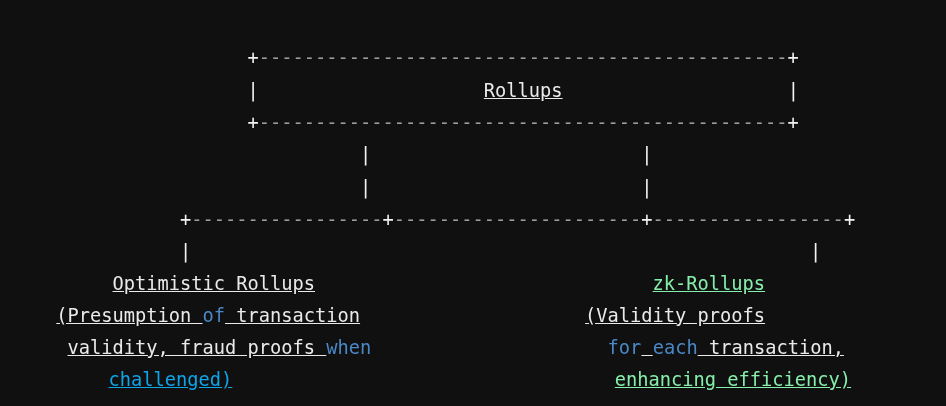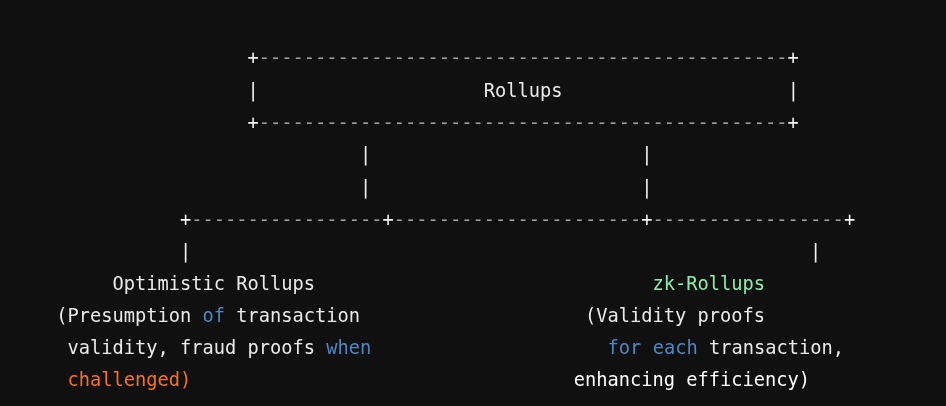--- a/index.html
+++ b/index.html
@@ -35,21 +35,21 @@
     margin: 0;
   }
   .row {
     white-space: pre;
     height: 32.5px;
     display: block;
   }
   .dash  { color: #9d9d9d; }
   .pipe  { color: #f2f2f2; }
   .plus  { color: #e6e6e6; }
-  .txt   { color: #eaeaea; }
+  .txt   { color: #eaeaea; text-decoration: underline; }
   .kw    { color: #4a88c7; }
   .spacer { color: transparent; }
 </style>
 </head>
 <body>
 
 <div id="screen" style="background: rgb(16, 16, 16);">
   <div class="art">
 
     
@@ -76,16 +76,16 @@
     
     <div class="row" style="position:absolute;left:0px;top:268px;"><span class="spacer">          </span><span class="txt" style="color: rgb(234, 234, 234); text-align: right;">Optimistic Rollups</span><span class="spacer">                              </span><span class="txt" style="color: #86efac;">zk-Rollups</span></div>
 
     
     <div class="row" style="position:absolute;left:0px;top:300px;"><span class="spacer">     </span><span class="txt" style="color: rgb(234, 234, 234);">(Presumption </span><span class="kw" style="color: rgb(74, 136, 199);">of</span><span class="txt" style="color: rgb(234, 234, 234);"> transaction</span><span class="spacer">                    </span><span class="txt" style="color: rgb(234, 234, 234);">(Validity proofs</span></div>
 
     
     <div class="row" style="position:absolute;left:0px;top:332px;"><span class="spacer">      </span><span class="txt" style="color: rgb(234, 234, 234);">validity, fraud proofs </span><span class="kw" style="color: rgb(74, 136, 199);">when</span><span class="spacer">                     </span><span class="kw" style="color: rgb(74, 136, 199);">for</span><span class="txt" style="color: rgb(234, 234, 234);"> </span><span class="kw" style="color: rgb(74, 136, 199);">each</span><span class="txt" style="color: rgb(234, 234, 234);"> transaction,</span></div>
 
     
-    <div class="row" style="position:absolute;left:0px;top:364px;"><span class="spacer">      </span><span class="txt" style="color: #f97316;">challenged)</span><span class="spacer">                                  </span><span class="txt" style="color: #ffffff; text-align: right;">enhancing efficiency)</span></div>
+    <div class="row" style="position:absolute;left:0px;top:364px;"><span class="spacer">      </span><span class="txt" style="color: #0ea5e9; margin-left: 41px;">challenged)</span><span class="spacer">                                  </span><span class="txt" style="color: #86efac; text-align: right;">enhancing efficiency)</span></div>
 
   </div>
 </div>
 
 </body></html>

